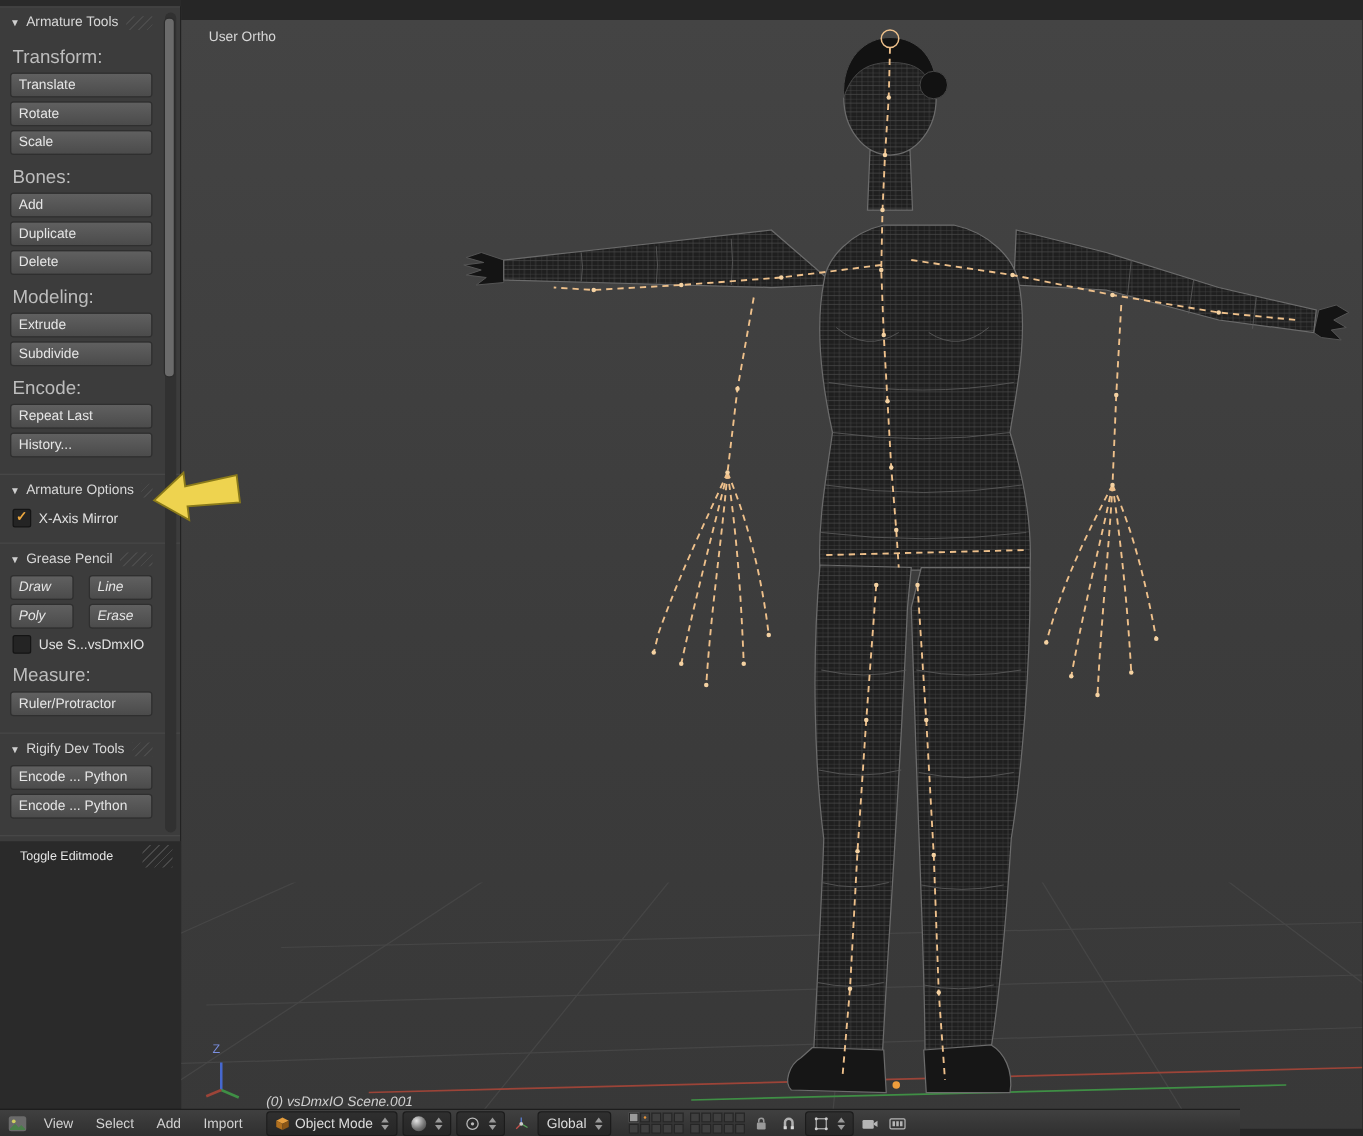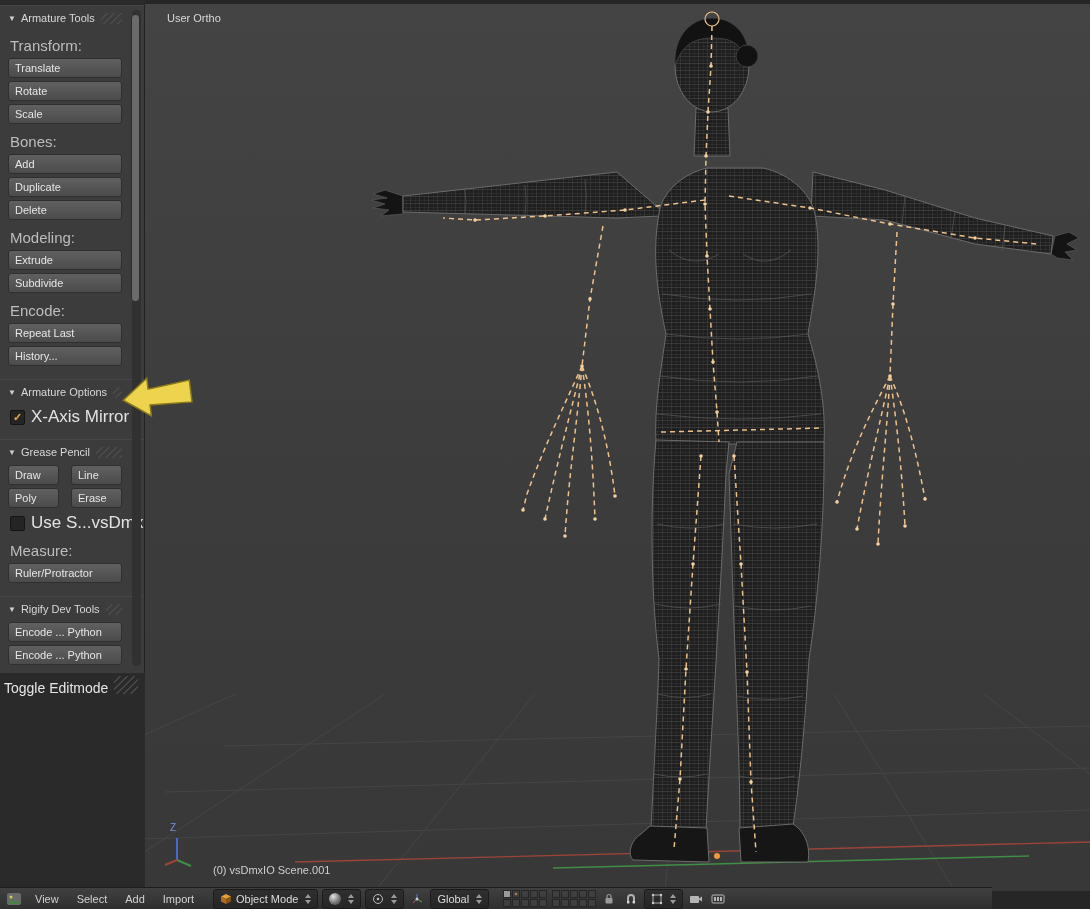--- a/index.html
+++ b/index.html
@@ -15,42 +15,42 @@
   .panel{border-top:1px solid #474747;padding:2px 22px 10px 8px;}
   .phead{display:flex;align-items:center;height:20px;color:#d8d8d8;font-size:11px;margin-bottom:3px;}
   .tri{font-size:8px;margin-right:5px;color:#cfcfcf;}
   .ptitle{white-space:nowrap;}
   .hatch{flex:1;height:11px;margin-left:6px;
          background:repeating-linear-gradient(135deg,transparent 0 4px,#575757 4px 5px);opacity:.55;}
   .slabel{color:#bdbdbd;font-size:15px;margin:9px 0 4px 2px;}
   .btn{display:block;height:18px;line-height:18px;padding:0 6px;font-size:11px;color:#e6e6e6;
        background:linear-gradient(#606060,#4b4b4b);border:1px solid #2f2f2f;border-radius:3px;
        margin-bottom:3px;white-space:nowrap;overflow:hidden;cursor:pointer;}
-  .btnrow{display:flex;gap:12px;margin-bottom:3px;}
+  .btnrow{display:flex;gap:12px;margin-bottom:3px;font-style:italic;}
   .btnrow .btn{flex:1;margin:0;}
   .chkrow{display:flex;align-items:center;gap:6px;margin:5px 0 2px 2px;}
   .chk{width:13px;height:13px;background:#242424;border:1px solid #141414;border-radius:2px;
        display:flex;align-items:center;justify-content:center;flex:none;}
   .chk .glyph{color:#eda83f;font-size:11px;line-height:11px;font-weight:bold;}
-  .chklabel{font-size:17px;color:#e2e2e2;white-space:nowrap;}
+  .chklabel{font-size:11px;color:#e2e2e2;white-space:nowrap;}
   .scrolltrack{position:absolute;right:3px;top:5px;width:9px;height:656px;background:#313131;border-radius:5px;}
   .scrollthumb{position:absolute;right:4px;top:9px;width:7px;height:286px;background:#6b6b6b;
                border:1px solid #2c2c2c;border-radius:4px;}
-  .tooltip{position:absolute;left:4px;top:680px;font-size:14px;color:#e6e6e6;}
+  .tooltip{position:absolute;left:16px;top:680px;font-size:10px;color:#e6e6e6;}
   .grip{position:absolute;left:114px;top:676px;width:24px;height:18px;
         background:repeating-linear-gradient(135deg,transparent 0 4px,#555 4px 5px);opacity:.7;}
   
-  .viewport{position:absolute;left:145px;top:4px;width:945px;height:887px;
+  .viewport{position:absolute;left:145px;top:16px;width:945px;height:887px;
             background:linear-gradient(#444 0%,#3c3c3c 55%,#383838 100%);}
   .viewport svg.scene{position:absolute;inset:0;}
   .viewlabel{position:absolute;left:22px;top:8px;font-size:11px;color:#d8d8d8;z-index:3;}
   .anno{position:absolute;left:58px;top:20px;width:300px;z-index:3;color:#f4f4f4;
         font-family:"DejaVu Sans",sans-serif;font-size:25px;line-height:30px;letter-spacing:.3px;}
   .anno p{margin:0 0 30px 0;white-space:pre-line;}
-  .scenelabel{position:absolute;left:68px;top:860px;font-size:11px;color:#cfcfcf;z-index:3;}
+  .scenelabel{position:absolute;left:68px;top:860px;font-size:11px;color:#cfcfcf;z-index:3;font-style:italic;}
   .gzlabel{position:absolute;left:25px;top:818px;font-size:10px;color:#7b8fe0;z-index:3;}
   
   .arrow{position:absolute;left:121px;top:372px;width:74px;height:48px;z-index:20;transform:rotate(-7deg);}
   
   .statusbar{position:absolute;left:0;bottom:0;width:992px;height:22px;
              background:linear-gradient(#404040,#2f2f2f);border-top:1px solid #1d1d1d;
              display:flex;align-items:center;gap:4px;padding:6px 4px;box-sizing:border-box;z-index:5;}
   .edicon{width:20px;height:16px;display:flex;align-items:center;justify-content:center;cursor:pointer;}
   .menu{color:#d2d2d2;font-size:11px;padding:0 7px;cursor:pointer;}
   .dd{display:flex;align-items:center;height:18px;padding:0 6px;gap:4px;

